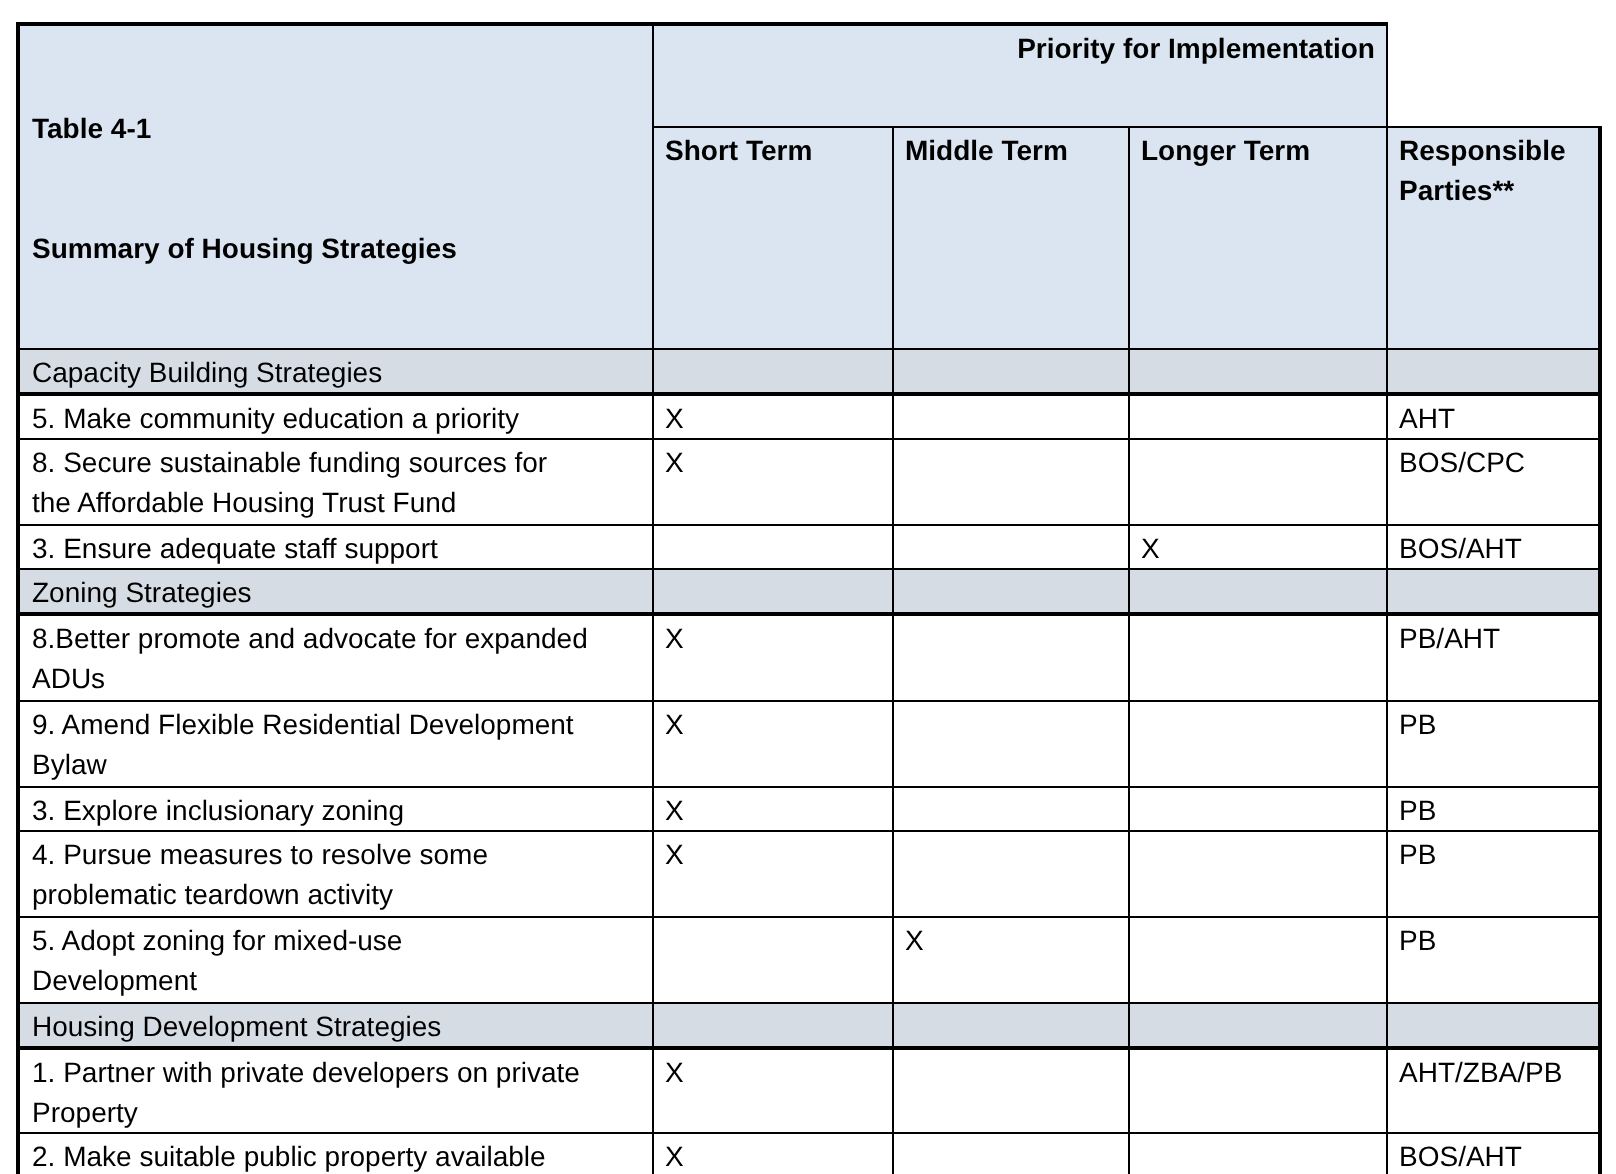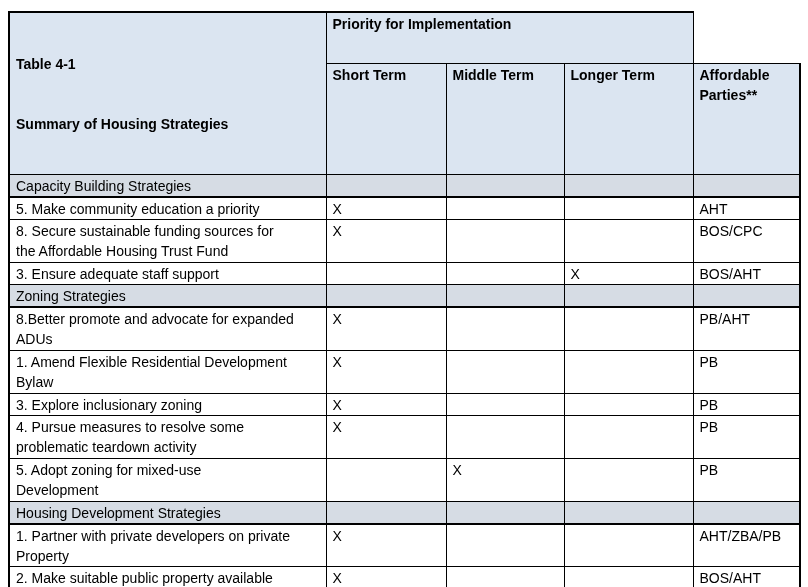--- a/index.html
+++ b/index.html
@@ -7,21 +7,21 @@
   table.tbl{
     border-collapse:collapse;table-layout:fixed;width:791px;
     font-family:"Liberation Sans",sans-serif;font-size:14px;color:#000;
   }
   td{
     border:1px solid #000;vertical-align:top;
     padding:1px 5px 0 6px;line-height:20px;
     overflow:hidden;white-space:pre-wrap;
   }
   .hdr{background:var(--header-fill,#dbe5f1);font-weight:bold;}
-  .center{text-align:left;margin-top:20px;}
+  .center{text-align:right;margin-top:20px;}
   tr.section td{background:var(--section-fill,#d6dce4);border-bottom-width:2px;}
   tr.section td.name{font-weight:normal;}
   .ghost{border-top:none;border-right:none;background:#fff;}
   .bl{border-left-width:2px;}
   .br{border-right-width:2px;}
   .bt{border-top-width:2px;}
   tr.h24{height:24px;} tr.h52{height:52px;padding-left:24px;}
   tr.h22{height:22px;} tr.h43{height:43px;}
 </style>
 </head>
@@ -43,21 +43,21 @@
         <div>Table 4-1</div>
         <div>Summary of Housing Strategies</div>
       </td>
       <td class="hdr bt center" colspan="3">Priority for Implementation</td>
       <td class="ghost"></td>
     </tr>
     <tr class="h52">
       <td class="hdr">Short Term</td>
       <td class="hdr">Middle Term</td>
       <td class="hdr">Longer Term</td>
-      <td class="hdr br">Affordable
+      <td class="hdr br">Responsible
 Parties**</td>
     </tr>
 
     <tr class="h22 section">
       <td class="bl name">Capacity Building Strategies</td>
       <td></td>
       <td></td>
       <td></td>
       <td class="br"></td>
     </tr>
@@ -93,21 +93,21 @@
     </tr>
     <tr class="h43">
       <td class="bl">8.Better promote and advocate for expanded
 ADUs</td>
       <td>X</td>
       <td></td>
       <td></td>
       <td class="br">PB/AHT</td>
     </tr>
     <tr class="h43">
-      <td class="bl">1. Amend Flexible Residential Development
+      <td class="bl">9. Amend Flexible Residential Development
 Bylaw</td>
       <td>X</td>
       <td></td>
       <td></td>
       <td class="br">PB</td>
     </tr>
     <tr class="h22">
       <td class="bl">3. Explore inclusionary zoning</td>
       <td>X</td>
       <td></td>

